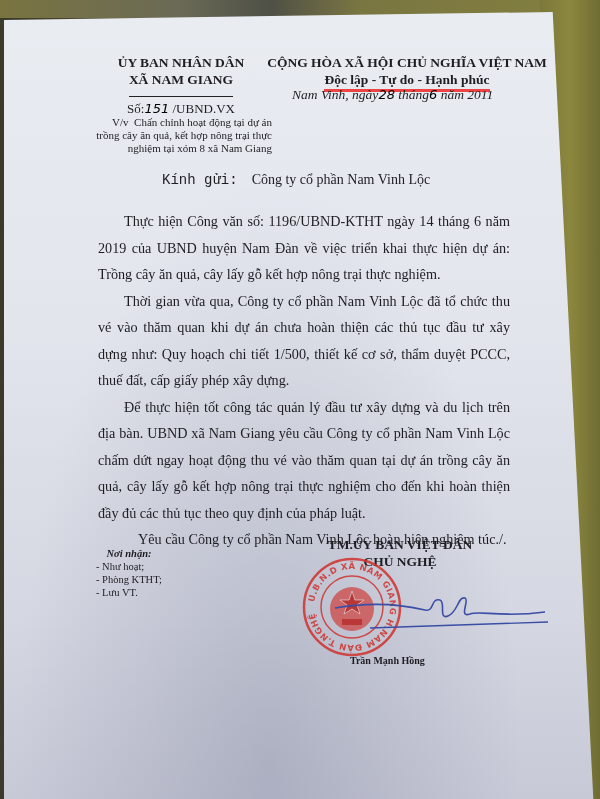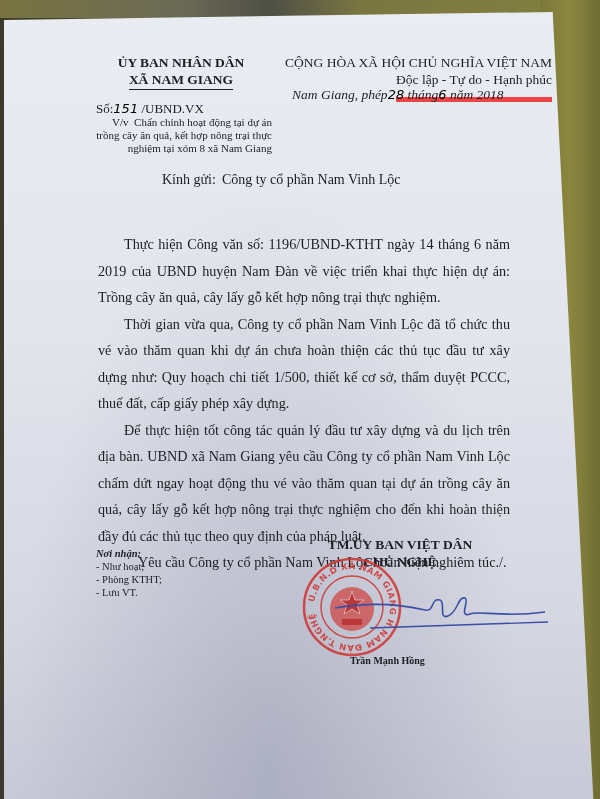--- a/index.html
+++ b/index.html
@@ -23,38 +23,38 @@
       background: linear-gradient(180deg, #e9ecf1 0%, #e2e5ec 40%, #d5d7e2 75%, #c6c8d6 100%);
       clip-path: polygon(0 1%, 93% 0%, 100% 100%, 0% 100%);
     }
     .paper::after {
       content: ""; position: absolute; inset: 0;
       background: radial-gradient(ellipse at 45% 95%, rgba(120,125,150,0.35) 0%, rgba(120,125,150,0) 55%);
     }
     .doc { position: absolute; left: 0; top: 0; width: 600px; height: 799px; color: #1d1d22; }
 
     .agency { position: absolute; left: 96px; top: 54px; width: 170px; text-align: center; font-weight: bold; font-size: 13.5px; line-height: 17px; }
-    .agency .underline { display: inline-block; border-bottom: 1px solid #222; padding-bottom: 1px; }
-    .nation { position: absolute; left: 262px; top: 54px; width: 290px; text-align: right; font-weight: normal; font-size: 13.5px; line-height: 17px; }
-    .nation .motto { display: inline-block; border-bottom: 5px solid #ef4444; padding-bottom: 9px; }
+    .agency .underline { display: inline-block; border-bottom: 1px solid #222; padding-bottom: 8px; }
+    .nation { position: absolute; left: 262px; top: 54px; width: 290px; text-align: center; font-weight: bold; font-size: 13.5px; line-height: 17px; }
+    .nation .motto { display: inline-block; border-bottom: 3px solid #ef4444; padding-bottom: 1px; }
 
-    .docno { position: absolute; left: 96px; top: 101px; width: 170px; font-size: 13px; }
+    .docno { position: absolute; left: 96px; top: 101px; width: 170px; text-align: center; font-size: 13px; }
     .handwrite { color: #000000; font-style: italic; font-family: "DejaVu Sans", sans-serif; font-size: 13px; }
     .subject { position: absolute; left: 92px; top: 116px; width: 180px; font-size: 11px; line-height: 13px; text-align: right; }
     .date { position: absolute; left: 292px; top: 87px; width: 260px; text-align: left; font-style: italic; font-size: 13.5px; }
 
     .recipient { position: absolute; left: 162px; top: 172px; font-size: 14px; }
-    .recipient .lbl { margin-right: 6px; }
+    .recipient .lbl { margin-right: 14px; font-family: Liberation Mono, monospace; }
 
-    .body { position: absolute; left: 98px; top: 208px; width: 412px; font-size: 14.2px; line-height: 26.5px; text-align: justify; margin-top: 23px; }
+    .body { position: absolute; left: 98px; top: 208px; width: 412px; font-size: 14.2px; line-height: 26.5px; text-align: justify; }
     .body p { margin: 0; text-indent: 26px; }
     .body p.close { text-indent: 40px; }
 
     .recv { position: absolute; left: 96px; top: 547px; font-size: 10.5px; line-height: 13px; }
-    .recv .title { font-style: italic; font-weight: bold; }
+    .recv .title { font-style: italic; font-weight: bold; text-align: center; }
 
     .signer { position: absolute; left: 300px; top: 536px; width: 200px; text-align: center; font-weight: bold; font-size: 13.5px; line-height: 17px; }
     .signer-name { position: absolute; left: 350px; top: 655px; font-weight: bold; font-size: 10px; }
 
     .seal { position: absolute; left: 302px; top: 557px; width: 100px; height: 100px; opacity: 0.85; }
     .signature { position: absolute; left: 330px; top: 590px; width: 220px; height: 50px; }
   </style>
 </head>
 <body>
 
@@ -76,21 +76,21 @@
 
   <div class="docno">
     <span>Số:</span><span class="handwrite">151</span><span> /UBND.VX</span>
   </div>
 
   <div class="subject">
     <span>V/v</span>&nbsp;&nbsp;<span>Chấn chỉnh hoạt động tại dự án trồng cây ăn quả, kết hợp nông trại thực nghiệm tại xóm 8 xã Nam Giang</span>
   </div>
 
   <div class="date">
-    <span>Nam Giang, phép</span><span class="handwrite">28</span><span> tháng</span><span class="handwrite">6</span><span> năm 2018</span>
+    <span>Nam Vinh, ngày</span><span class="handwrite">28</span><span> tháng</span><span class="handwrite">6</span><span> năm 2011</span>
   </div>
 
   <div class="recipient">
     <span class="lbl">Kính gửi:</span><span>Công ty cổ phần Nam Vinh Lộc</span>
   </div>
 
   <div class="body">
     <p>Thực hiện Công văn số: 1196/UBND-KTHT ngày 14 tháng 6 năm 2019 của UBND huyện Nam Đàn về việc triển khai thực hiện dự án: Trồng cây ăn quả, cây lấy gỗ kết hợp nông trại thực nghiệm.</p>
     <p>Thời gian vừa qua, Công ty cổ phần Nam Vinh Lộc đã tổ chức thu vé vào thăm quan khi dự án chưa hoàn thiện các thủ tục đầu tư xây dựng như: Quy hoạch chi tiết 1/500, thiết kế cơ sở, thẩm duyệt PCCC, thuế đất, cấp giấy phép xây dựng.</p>
     <p>Để thực hiện tốt công tác quản lý đầu tư xây dựng và du lịch trên địa bàn. UBND xã Nam Giang yêu cầu Công ty cổ phần Nam Vinh Lộc chấm dứt ngay hoạt động thu vé vào thăm quan tại dự án trồng cây ăn quả, cây lấy gỗ kết hợp nông trại thực nghiệm cho đến khi hoàn thiện đầy đủ các thủ tục theo quy định của pháp luật.</p>

